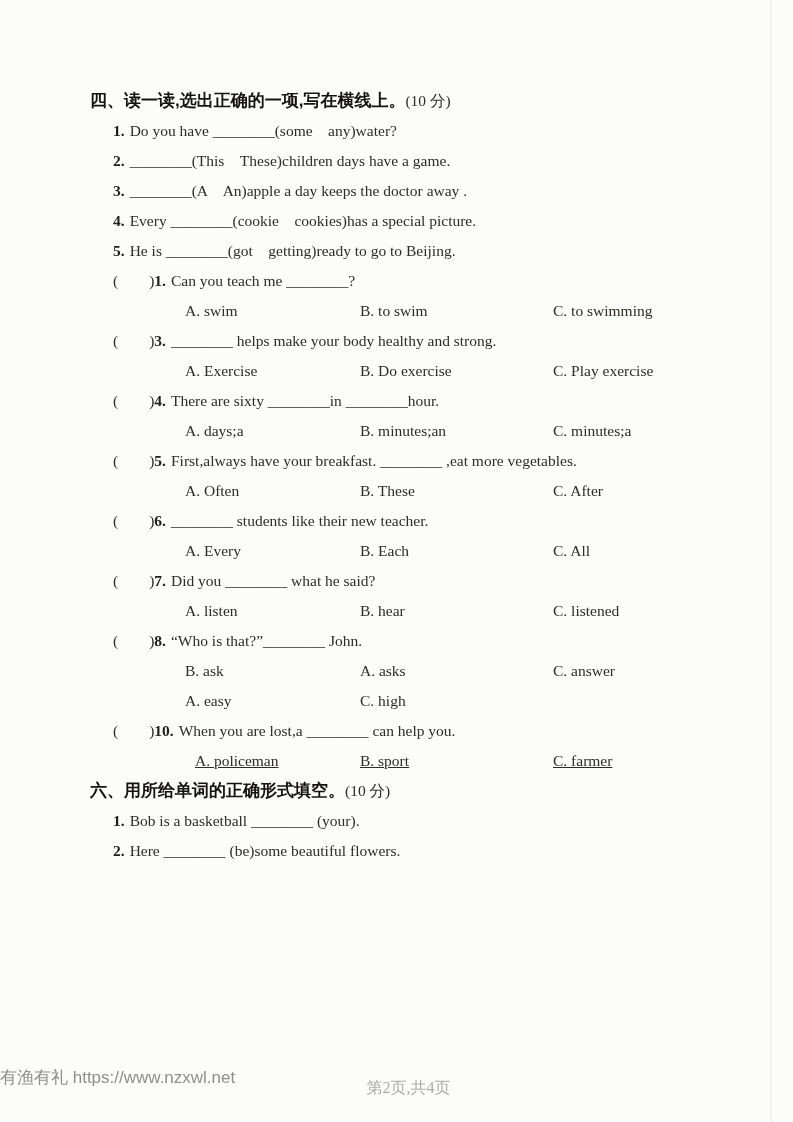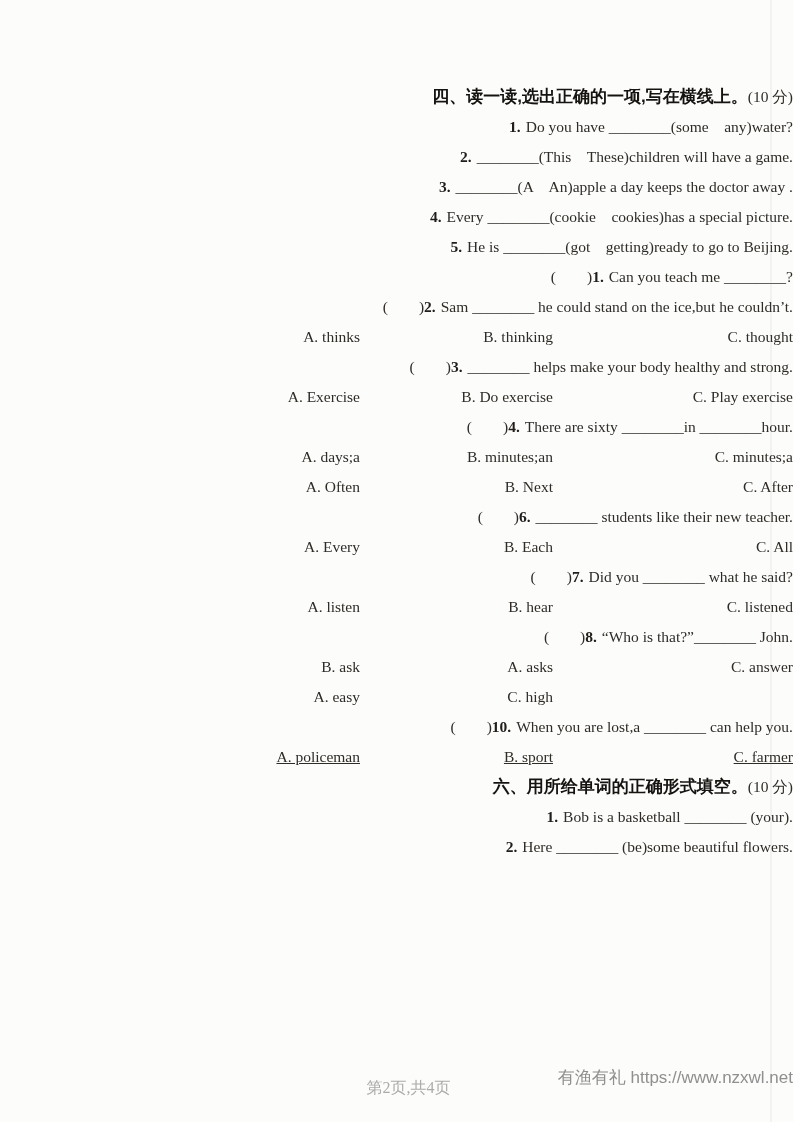--- a/index.html
+++ b/index.html
@@ -11,21 +11,21 @@
     overflow:hidden;
     font-family:"Liberation Serif","DejaVu Serif",serif;
     color:#2f2c28;
     font-size:15.5px;
   }
   .scan-edge{
     position:absolute;top:0;bottom:0;right:21px;width:2px;
     background:rgba(120,120,120,0.07);
   }
   .content{padding-top:86px;}
-  .row{height:30px;line-height:22px;text-align:right;}
+  .row{height:30px;line-height:30px;}
   .row span{white-space:pre;}
   .title{margin-left:90px;}
   .tb{
     font-family:"Liberation Sans","DejaVu Sans",sans-serif;
     font-weight:700;font-size:17px;color:#151310;
   }
   .ts{font-size:15.5px;color:#2f2c28;}
   .spaced{letter-spacing:2.5px;}
   .item{margin-left:113px;}
   .num{font-weight:700;color:#201d1a;margin-right:5px;}
@@ -35,21 +35,21 @@
     display:grid;
     grid-template-columns:175px 193px auto;
   }
   .opts-last{
     margin-left:195px;
     grid-template-columns:165px 193px auto;
     text-decoration:underline;
   }
   .footer-wm{
     position:absolute;left:0;right:0;top:1066px;
-    text-align:right;
+    text-align:left;
     font-family:"Liberation Sans","DejaVu Sans",sans-serif;
     font-size:17px;color:#8f8f8f;
     z-index:2;
   }
   .footer-pg{
     position:absolute;left:0;right:0;top:1078px;
     text-align:center;
     font-family:"Liberation Serif","DejaVu Serif",serif;
     font-size:16px;color:#ababab;
     z-index:1;
@@ -59,52 +59,52 @@
 </head>
 <body>
 
 <div class="sheet">
   <div class="scan-edge"></div>
   <div class="content">
 
     <div class="row title"><span class="tb">四、读一读,选出正确的一项,写在横线上。</span><span class="ts">(10 分)</span></div>
 
     <div class="row item"><span class="num">1.</span><span class="txt">Do you have ________(some　any)water?</span></div>
-    <div class="row item"><span class="num">2.</span><span class="txt">________(This　These)children will have a game.</span></div>
+    <div class="row item"><span class="num">2.</span><span class="txt">________(This　These)children days have a game.</span></div>
     <div class="row item"><span class="num">3.</span><span class="txt">________(A　An)apple a day keeps the doctor away .</span></div>
     <div class="row item"><span class="num">4.</span><span class="txt">Every ________(cookie　cookies)has a special picture.</span></div>
     <div class="row item"><span class="num">5.</span><span class="txt">He is ________(got　getting)ready to go to Beijing.</span></div>
 
 
     <div class="row item"><span class="paren">(　　)</span><span class="num">1.</span><span class="txt">Can you teach me ________?</span></div>
+    <div class="row opts">
+      <span class="opt">A. swim</span>
+      <span class="opt">B. to swim</span>
+      <span class="opt">C. to swimming</span>
+    </div>
 
-    <div class="row item"><span class="paren">(　　)</span><span class="num">2.</span><span class="txt">Sam ________ he could stand on the ice,but he couldn’t.</span></div>
-    <div class="row opts">
-      <span class="opt">A. thinks</span>
-      <span class="opt">B. thinking</span>
-      <span class="opt">C. thought</span>
-    </div>
 
     <div class="row item"><span class="paren">(　　)</span><span class="num">3.</span><span class="txt">________ helps make your body healthy and strong.</span></div>
     <div class="row opts">
       <span class="opt">A. Exercise</span>
       <span class="opt">B. Do exercise</span>
       <span class="opt">C. Play exercise</span>
     </div>
 
     <div class="row item"><span class="paren">(　　)</span><span class="num">4.</span><span class="txt">There are sixty ________in ________hour.</span></div>
     <div class="row opts">
       <span class="opt">A. days;a</span>
       <span class="opt">B. minutes;an</span>
       <span class="opt">C. minutes;a</span>
     </div>
 
+    <div class="row item"><span class="paren">(　　)</span><span class="num">5.</span><span class="txt">First,always have your breakfast. ________ ,eat more vegetables.</span></div>
     <div class="row opts">
       <span class="opt">A. Often</span>
-      <span class="opt">B. Next</span>
+      <span class="opt">B. These</span>
       <span class="opt">C. After</span>
     </div>
 
     <div class="row item"><span class="paren">(　　)</span><span class="num">6.</span><span class="txt">________ students like their new teacher.</span></div>
     <div class="row opts">
       <span class="opt">A. Every</span>
       <span class="opt">B. Each</span>
       <span class="opt">C. All</span>
     </div>
 

